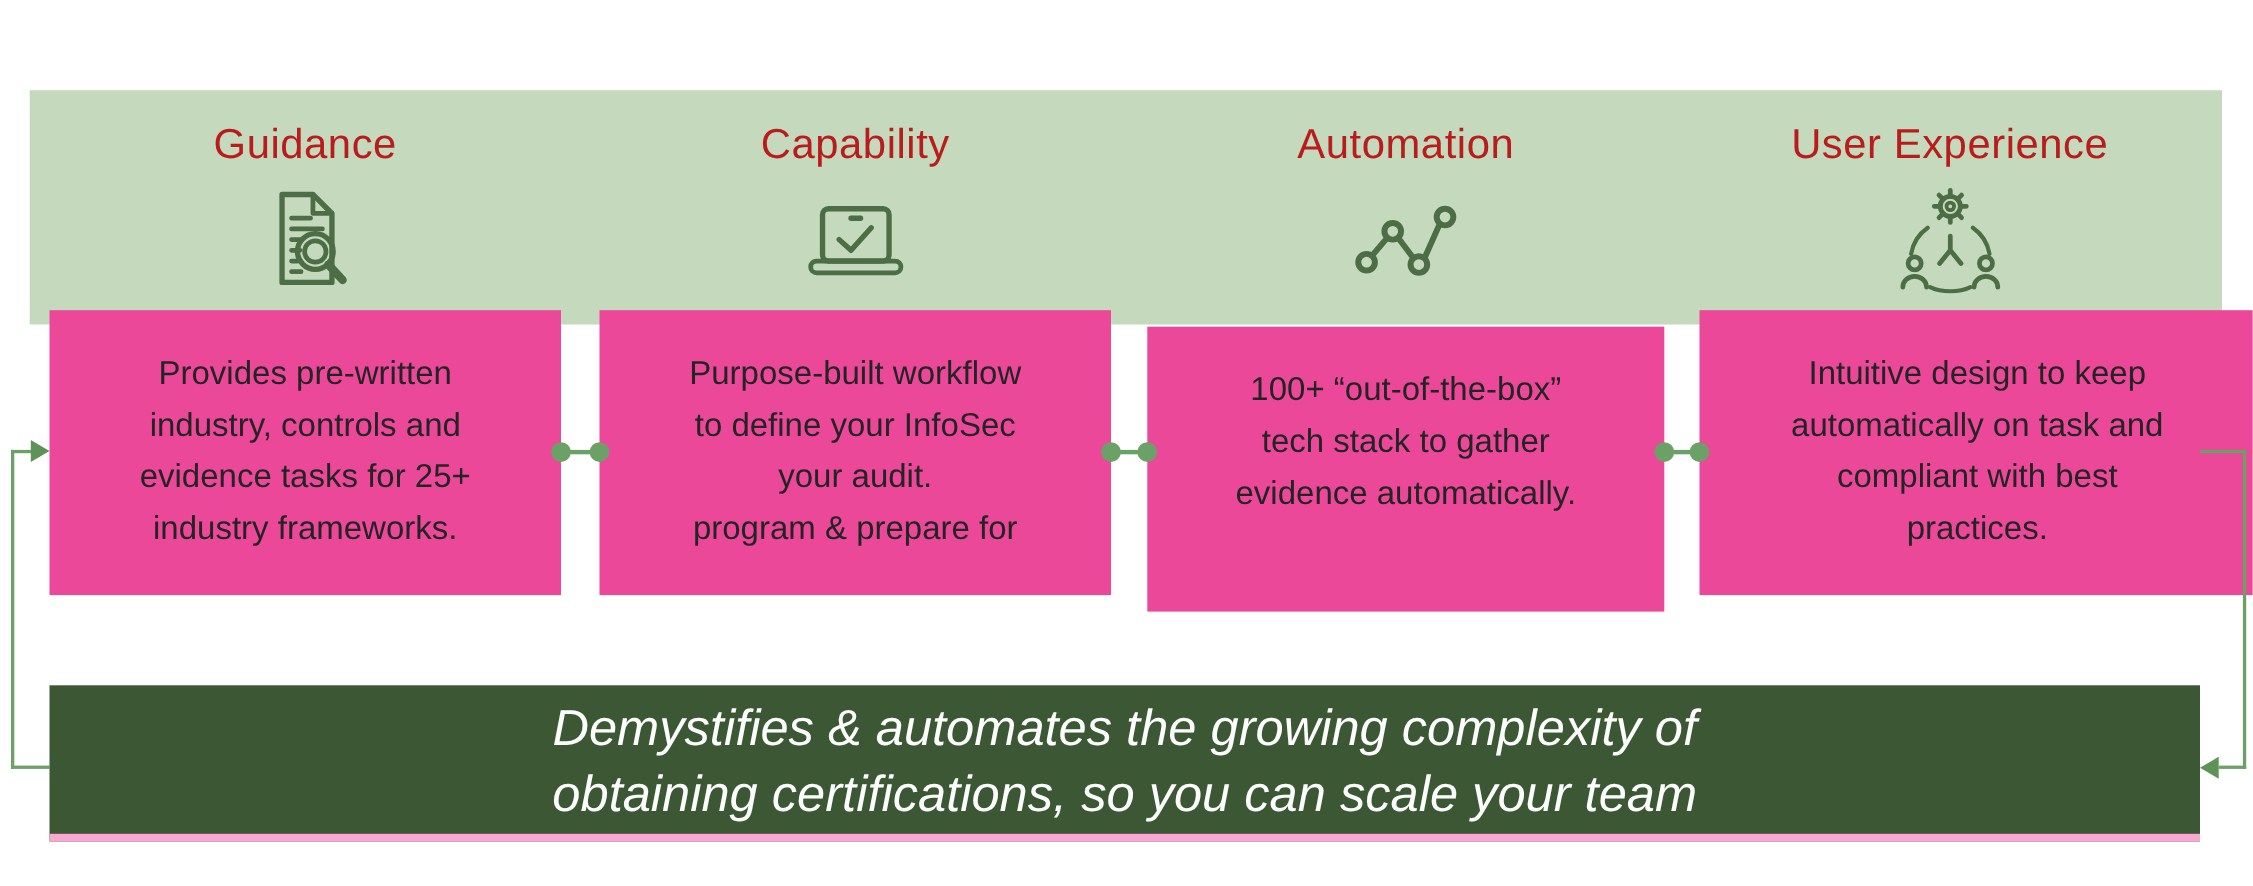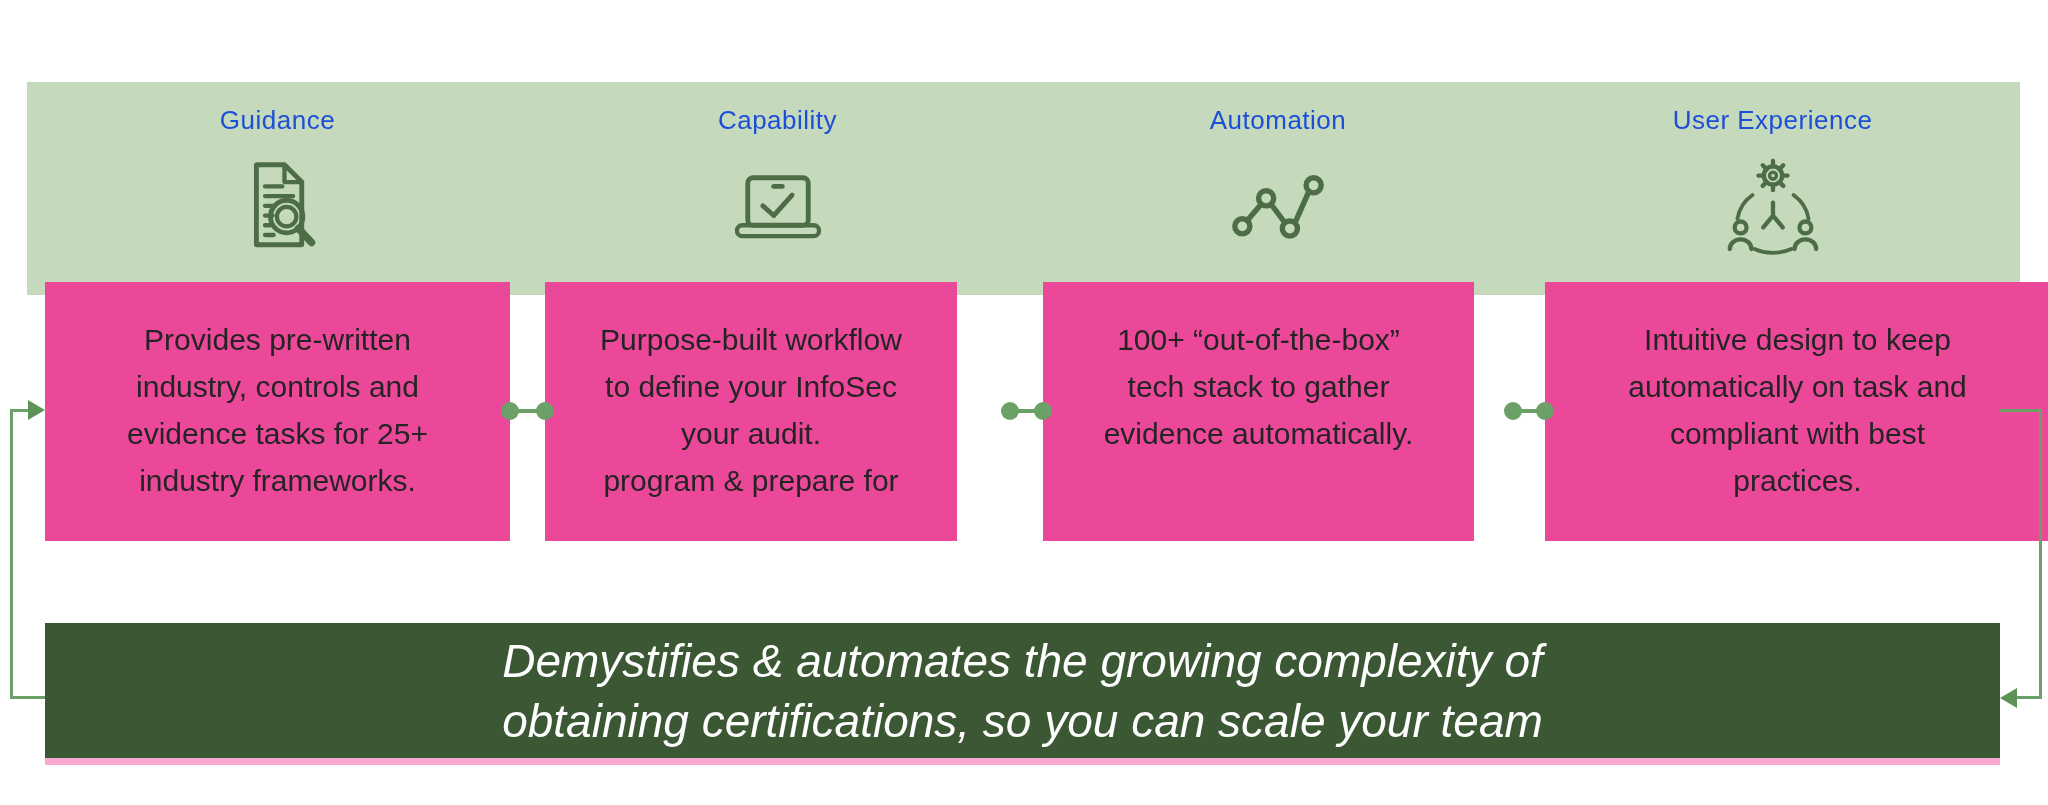--- a/index.html
+++ b/index.html
@@ -23,24 +23,24 @@
   }
 
   
   .col-head {
     position: absolute;
     top: 82px; height: 213px;
     display: flex; flex-direction: column;
     align-items: center;
   }
   .col-title {
-    margin-top: 16px;
-    font-size: 26px;
+    margin-top: 28px;
+    font-size: 38px;
     line-height: 44px;
-    color: #1d4ed8;
+    color: #b91c1c;
     letter-spacing: 0.5px;
   }
   .col-icon { margin-top: 8px; width: 108px; height: 116px; }
   .col-icon svg { width: 100%; height: 100%; }
 
   
   .desc-box {
     position: absolute;
     top: 282px; height: 259px;
     background: #ec4899;
@@ -169,27 +169,27 @@
       </svg>
     </div>
   </div>
 
   <div class="desc-box" style="left:45px;width:465px;">
     <div>Provides pre-written</div>
     <div>industry, controls and</div>
     <div>evidence tasks for 25+</div>
     <div>industry frameworks.</div>
   </div>
-  <div class="desc-box" style="left:545px;width:412px;">
+  <div class="desc-box" style="left:545px;width:465px;">
     <div>Purpose-built workflow</div>
     <div>to define your InfoSec</div>
     <div>your audit.</div>
     <div>program &amp; prepare for</div>
   </div>
-  <div class="desc-box" style="left:1043px;width:431px;">
+  <div class="desc-box" style="left:1043px;width:470px;margin-top:15px;">
     <div>100+ “out-of-the-box”</div>
     <div>tech stack to gather</div>
     <div>evidence automatically.</div>
   </div>
   <div class="desc-box" style="left:1545px;width:505px;">
     <div>Intuitive design to keep</div>
     <div>automatically on task and</div>
     <div>compliant with best</div>
     <div>practices.</div>
   </div>

